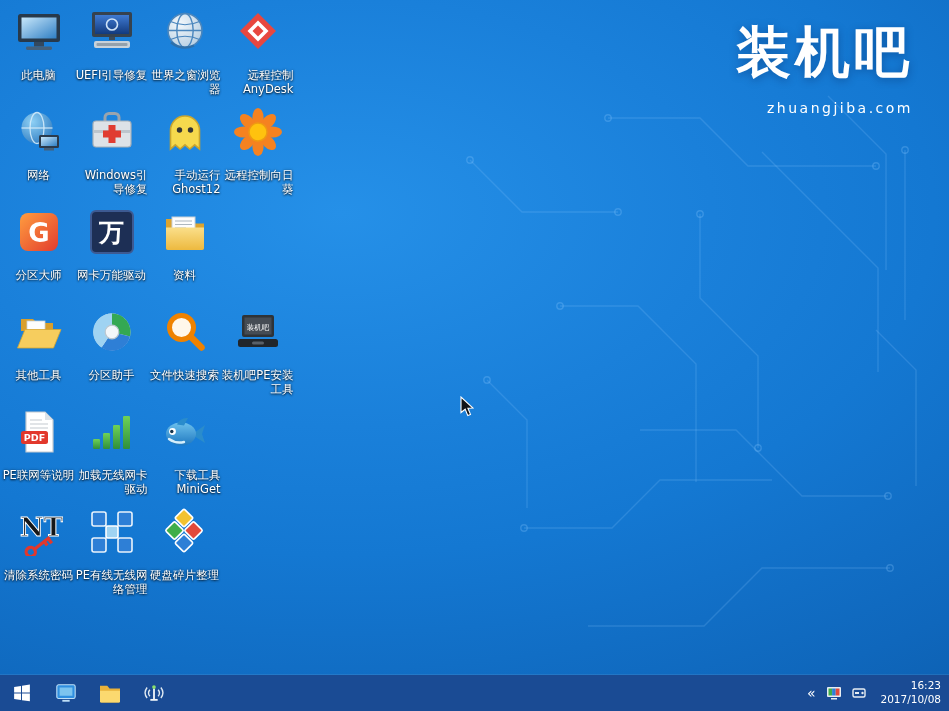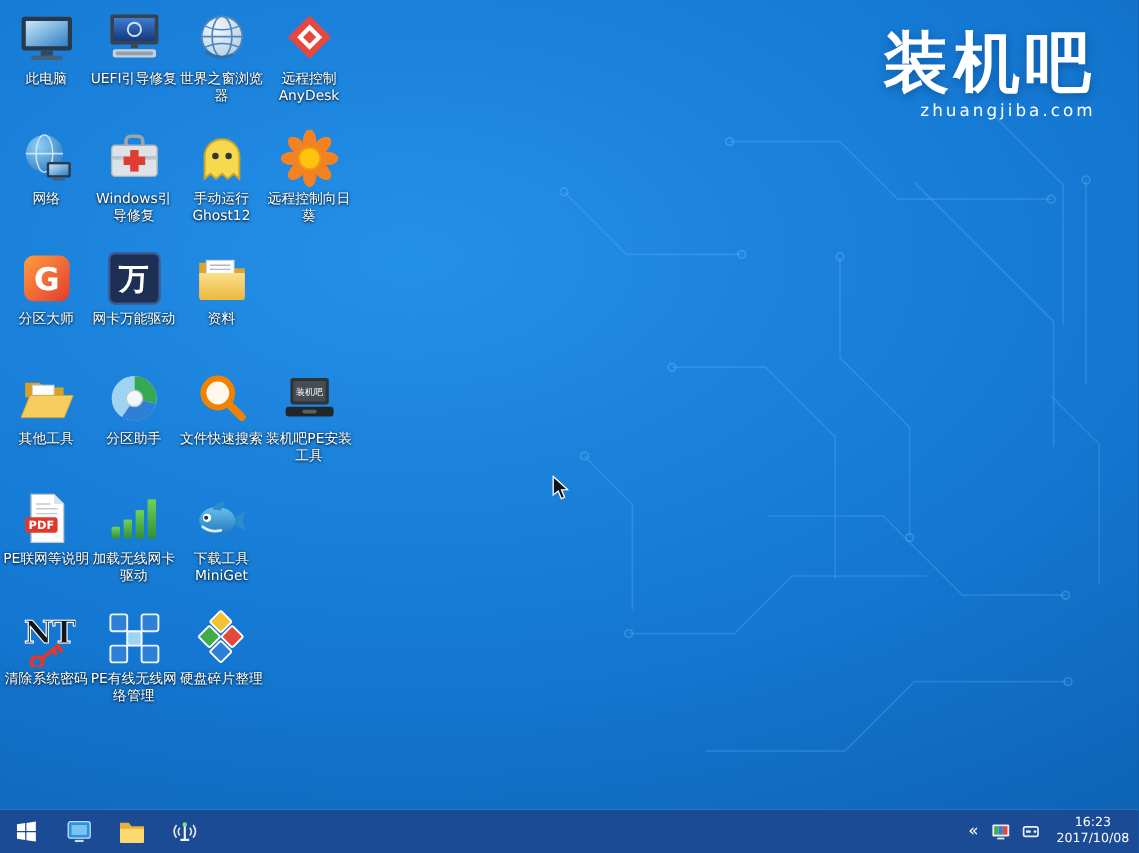--- a/index.html
+++ b/index.html
@@ -16,46 +16,46 @@
   }
   .circuit { position:absolute; inset:0; width:949px; height:675px; pointer-events:none; }
 
   
   .icon-grid { position:absolute; left:2px; top:6px; width:300px; }
   .icon-row { display:flex; }
   .cell { width:73px; height:100px; display:flex; flex-direction:column; align-items:center; padding-top:2px; cursor:default; }
   .ic { width:48px; height:48px; display:flex; align-items:center; justify-content:center; }
   .ic svg { width:48px; height:48px; display:block; }
   .lbl {
-    margin-top:2px; font-size:11.5px; line-height:1.22; color:#fff; text-align:center;
+    margin-top:12px; font-size:11.5px; line-height:1.22; color:#fff; text-align:right;
     max-width:72px; text-shadow:0 1px 2px rgba(0,0,0,.85), 0 0 3px rgba(0,0,0,.45);
   }
   .sq-ic {
     width:44px; height:44px; background:#1d2f55; border:2px solid #3d5a92; border-radius:6px;
     color:#fff; font-size:25px; font-weight:bold; display:flex; align-items:center; justify-content:center;
   }
 
   
   .logo { position:absolute; top:24px; right:36px; text-align:right; color:#fff; }
   .logo-title { font-size:55px; font-weight:bold; letter-spacing:4px; line-height:1.05; text-shadow:0 2px 8px rgba(0,30,80,.35); }
-  .logo-sub { font-size:14px; letter-spacing:2.5px; margin-top:3px; }
+  .logo-sub { font-size:14px; letter-spacing:2.5px; margin-top:18px; }
 
   
   .taskbar {
     position:absolute; left:0; right:0; bottom:0; height:36px; background:#1a4b94;
     display:flex; align-items:center; justify-content:space-between;
     box-shadow:0 -1px 0 rgba(255,255,255,.08);
   }
   .tb-left { display:flex; align-items:center; height:100%; }
   .tb-btn { width:44px; height:36px; display:flex; align-items:center; justify-content:center; background:none; border:none; cursor:pointer; }
   .tb-ic { display:flex; align-items:center; justify-content:center; }
   .tb-right { display:flex; align-items:center; gap:9px; padding-right:8px; height:100%; }
   .tray-chevron { color:#fff; font-size:14px; line-height:1; cursor:pointer; padding:0 2px; }
   .tray-ic { display:flex; align-items:center; justify-content:center; cursor:pointer; }
-  .clock { text-align:center; color:#fff; font-size:10.5px; line-height:1.3; padding-left:4px; cursor:pointer; white-space:nowrap; }
+  .clock { text-align:right; color:#fff; font-size:10.5px; line-height:1.3; padding-left:4px; cursor:pointer; white-space:nowrap; }
 
   .cursor { position:absolute; left:459px; top:396px; width:15px; height:21px; pointer-events:none; }
 </style>
 </head>
 <body>
 
 <svg width="0" height="0" style="position:absolute">
   <defs>
     <linearGradient id="g-scr" x1="0" y1="0" x2="1" y2="1">
         <stop offset="0" stop-color="#c8e7fa"></stop>

